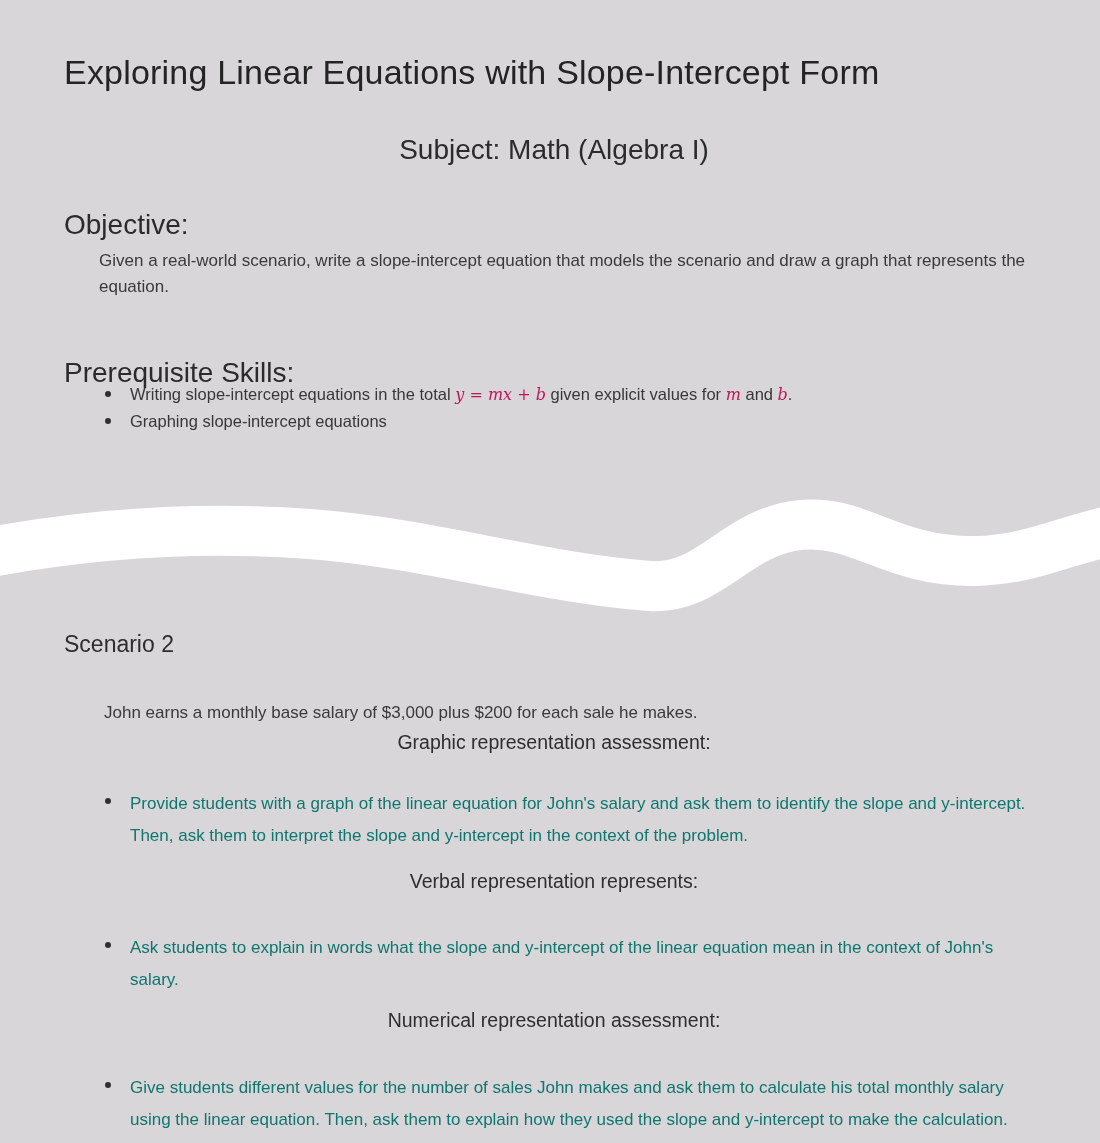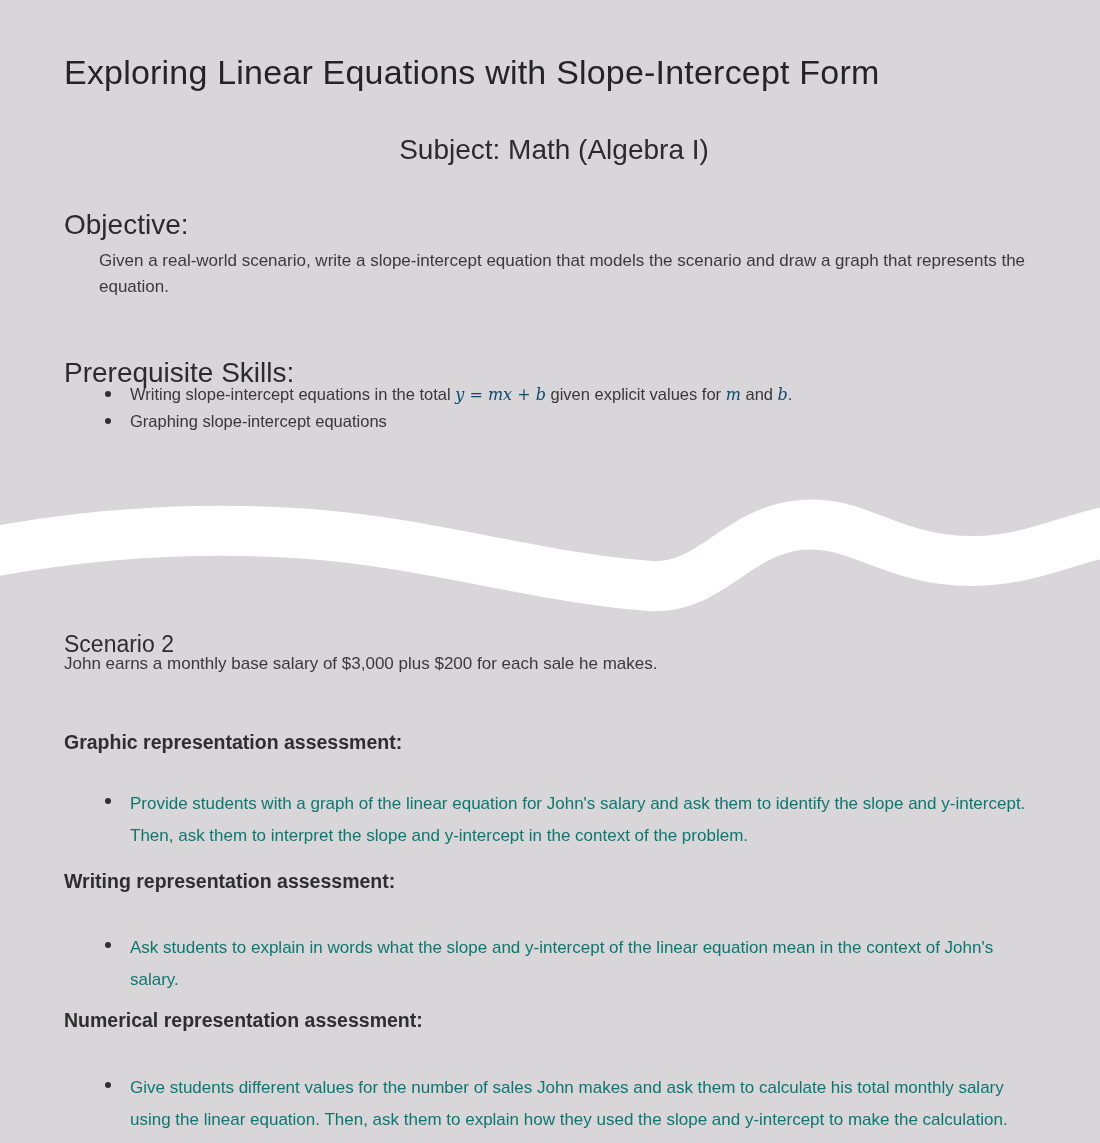--- a/index.html
+++ b/index.html
@@ -26,23 +26,24 @@
     line-height: 1.2;
   }
   .h3 {
     font-size: 23px;
     font-weight: 400;
     color: #2d2d2d;
     line-height: 1.2;
   }
   .h4 {
     font-size: 19.5px;
-    font-weight: 700;
+    font-weight: 400;
     color: #2e2e2e;
     line-height: 1.25;
+    text-align: center;
   }
   .body-text {
     font-size: 17px;
     color: #3a3a3a;
     line-height: 26px;
   }
   .para { max-width: 950px; }
 
   .bullet-list .bullet-item {
     position: relative;
@@ -57,21 +58,21 @@
     top: 10px;
     width: 6px;
     height: 6px;
     border-radius: 50%;
     background: #2f2f2f;
   }
   .math {
     font-family: "DejaVu Serif", serif;
     font-style: italic;
     font-size: 16px;
-    color: #0c4a6e;
+    color: #be185d;
   }
   .wave-svg { position: absolute; left: 0; top: 440px; display: block; }
 </style>
 </head>
 <body style="background: rgb(216, 214, 217);">
 
 <h1 class="block doc-title" style="top:52px;">Exploring Linear Equations with Slope-Intercept Form</h1>
 
 <h2 class="block h2" style="top:133px;text-align:center;">Subject: Math (Algebra I)</h2>
 
@@ -89,31 +90,31 @@
     <span class="dot"></span><span>Graphing slope-intercept equations</span>
   </div>
 </div>
 
 <svg class="wave-svg" width="1100" height="200" viewBox="0 0 1100 200" preserveAspectRatio="none" aria-hidden="true">
   <path id="wave-path" d="M -30 116 C 90 92, 200 86, 310 94 C 430 103, 540 138, 650 146 C 710 150, 735 92, 800 85 C 860 79, 890 122, 975 121 C 1035 120, 1075 95, 1130 87" fill="none" stroke="#ffffff" stroke-width="50" stroke-linecap="round"></path>
 </svg>
 
 <h3 class="block h3" style="top:631px;">Scenario 2</h3>
 
-<p class="block body-text para" style="top:651px;">John earns a monthly base salary of $3,000 plus $200 for each sale he makes.</p>
+<p class="block body-text para" style="top:700px;margin-left:40px;">John earns a monthly base salary of $3,000 plus $200 for each sale he makes.</p>
 
 <h4 class="block h4" style="top:730px;">Graphic representation assessment:</h4>
 
 <div class="block bullet-list" style="top:756px;">
   <div class="bullet-item tight">
     <span class="dot"></span><span>Provide students with a graph of the linear equation for John's salary and ask them to identify the slope and y-intercept. Then, ask them to interpret the slope and y-intercept in the context of the problem.</span>
   </div>
 </div>
 
-<h4 class="block h4" style="top:869px;">Writing representation assessment:</h4>
+<h4 class="block h4" style="top:869px;">Verbal representation represents:</h4>
 
 <div class="block bullet-list" style="top:900px;">
   <div class="bullet-item tight">
     <span class="dot"></span><span>Ask students to explain in words what the slope and y-intercept of the linear equation mean in the context of John's salary.</span>
   </div>
 </div>
 
 <h4 class="block h4" style="top:1008px;">Numerical representation assessment:</h4>
 
 <div class="block bullet-list" style="top:1040px;">

